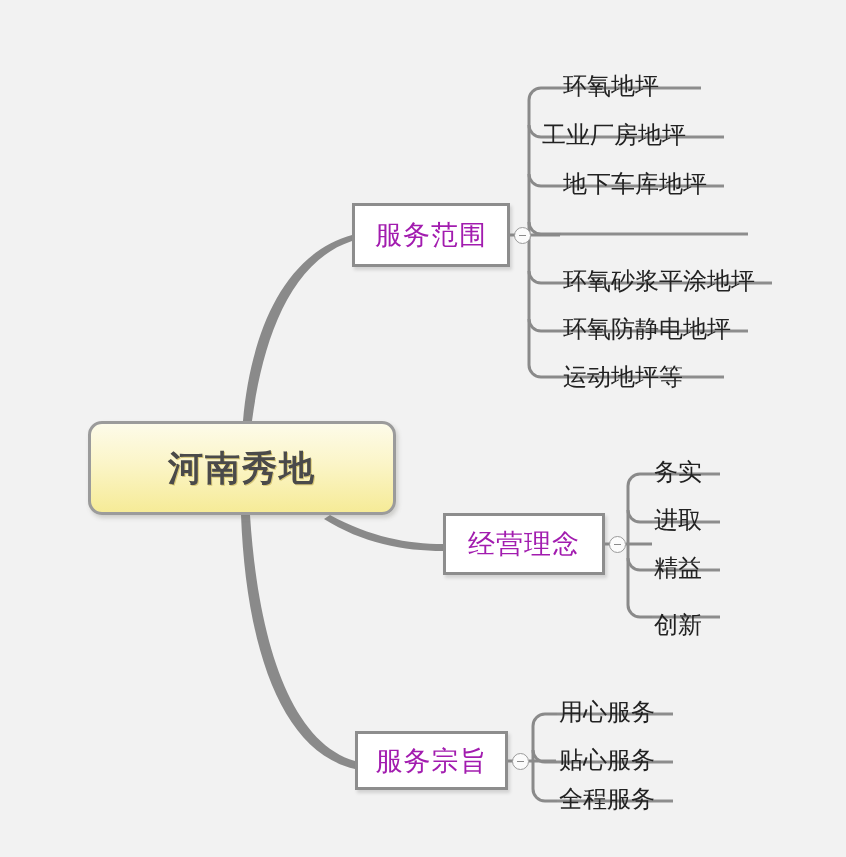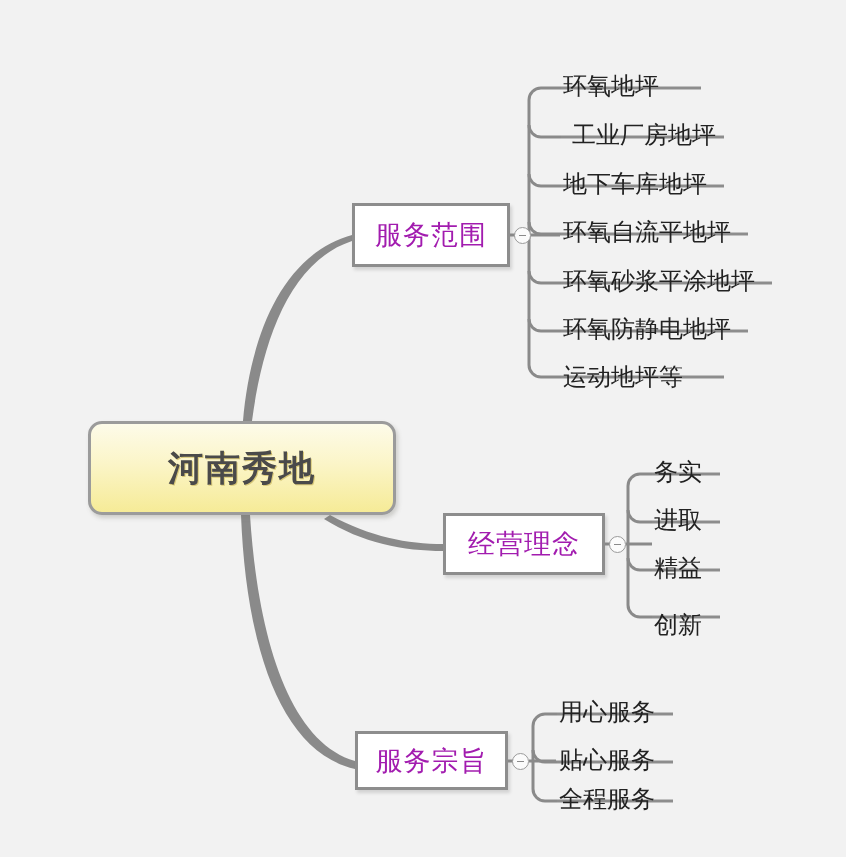--- a/index.html
+++ b/index.html
@@ -194,23 +194,22 @@
   </div>
 
   <div class="branch-node" style="left:355px; top:731px; width:153px; height:59px;">
     <span class="branch-label">服务宗旨</span>
   </div>
   <div class="collapse-toggle" style="left:512px; top:753px;">
     <span class="bar"></span>
   </div>
 
   <div class="leaf-item" style="left:563px; top:54px;">环氧地坪</div>
-  <div class="leaf-item" style="left:572px; top:103px;font-family:Liberation Serif, serif;">工业厂房地坪</div>
+  <div class="leaf-item" style="left:542px; top:103px;font-family:Liberation Serif, serif;">工业厂房地坪</div>
   <div class="leaf-item" style="left:563px; top:152px;">地下车库地坪</div>
-  <div class="leaf-item" style="left:563px; top:200px;">环氧自流平地坪</div>
   <div class="leaf-item" style="left:563px; top:249px;">环氧砂浆平涂地坪</div>
   <div class="leaf-item" style="left:563px; top:297px;">环氧防静电地坪</div>
   <div class="leaf-item" style="left:563px; top:345px;">运动地坪等</div>
 
   <div class="leaf-item" style="left:654px; top:440px;">务实</div>
   <div class="leaf-item" style="left:654px; top:488px;">进取</div>
   <div class="leaf-item" style="left:654px; top:536px;">精益</div>
   <div class="leaf-item" style="left:654px; top:593px;text-align:right;">创新</div>
 
   <div class="leaf-item" style="left:559px; top:680px;">用心服务</div>

